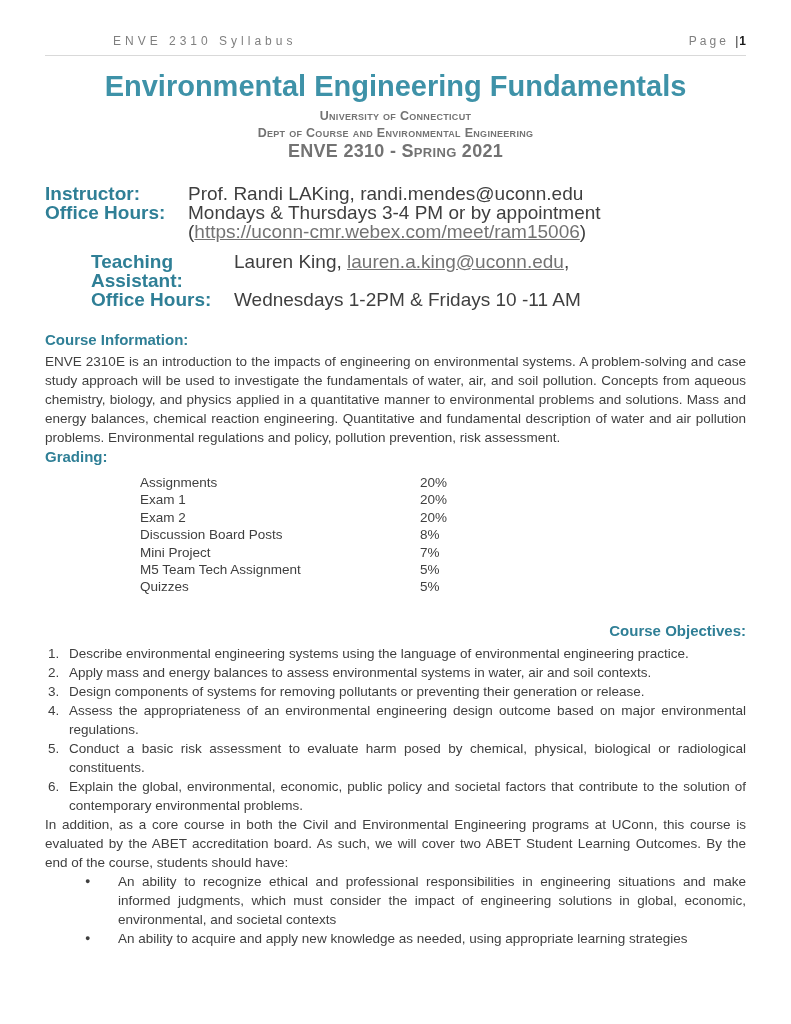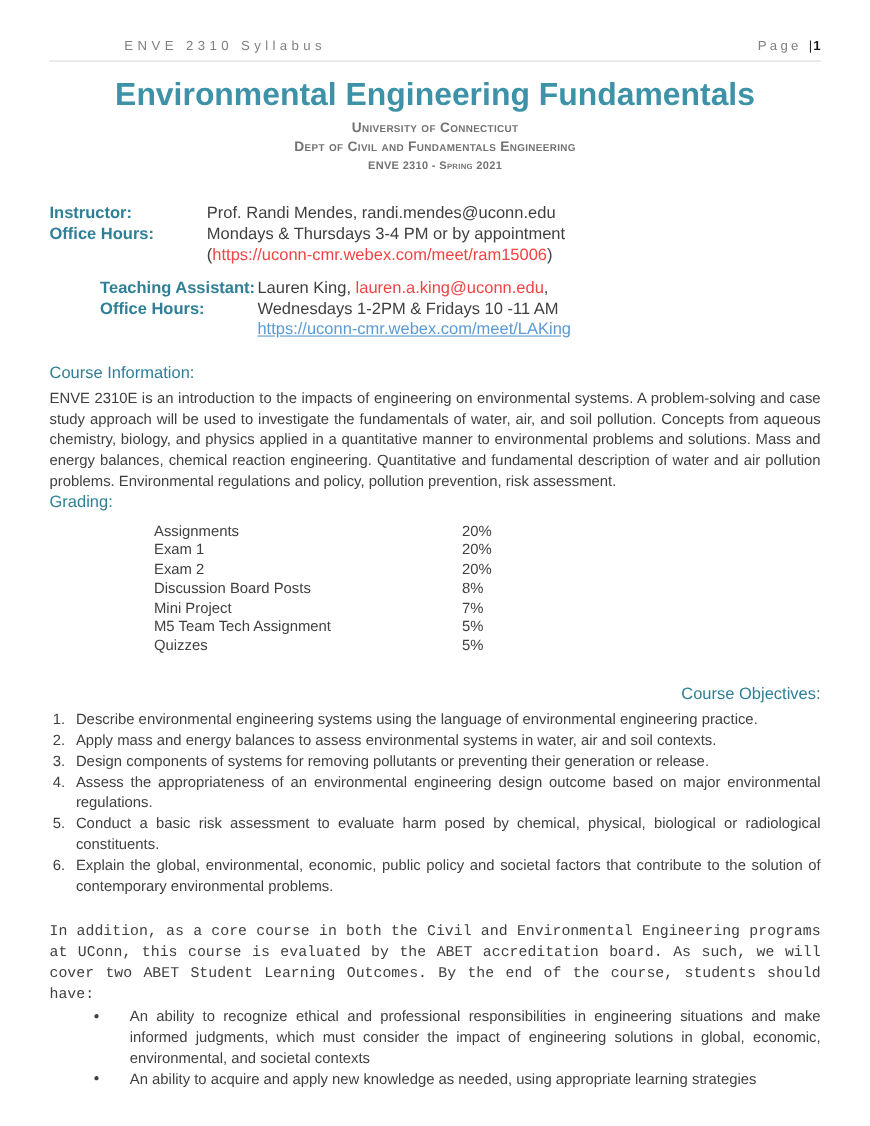--- a/index.html
+++ b/index.html
@@ -27,80 +27,80 @@
   .doc-title {
     text-align: center; color: #3e92a8; font-size: 29px; font-weight: 700;
     margin-top: 13px; line-height: 34px;
   }
   .subtitle {
     text-align: center; font-variant: small-caps; font-weight: bold;
     color: #737373; letter-spacing: 0.3px;
   }
   .subtitle.org  { font-size: 12.5px; margin-top: 5px; line-height: 17px; }
   .subtitle.dept { font-size: 12.5px; line-height: 17px; }
-  .subtitle.term { font-size: 10px; line-height: 19px; }
+  .subtitle.term { font-size: 18px; line-height: 19px; }
 
   
   .contact-block { margin-top: 23px; }
   .contact-block.second { margin-top: 11px; margin-left: 46px; }
-  .contact-row { display: flex; font-size: 15px; line-height: 19px; }
+  .contact-row { display: flex; font-size: 19px; line-height: 19px; }
   .contact-label { width: 143px; color: #2f7f96; font-weight: bold; flex-shrink: 0; }
   .contact-value { flex: 1; }
-  a.link { color: #ef4444; cursor: pointer; }
+  a.link { color: #737373; text-decoration: underline; cursor: pointer; }
   a.link-light { color: #5b9bd5; text-decoration: underline; cursor: pointer; }
   .paren { color: #3f3f3f; }
 
   
   .section-heading {
-    color: #2f7f96; font-weight: normal; font-size: 15px; line-height: 20px;
+    color: #2f7f96; font-weight: bold; font-size: 15px; line-height: 20px;
   }
   .section-heading.info { margin-top: 21px; }
   .body-par {
     font-size: 13.5px; line-height: 19px; text-align: justify; margin-top: 2px;
   }
 
   
   .grading-head { }
   .grade-table { margin-top: 7px; }
   .grade-row { display: flex; font-size: 13.5px; line-height: 17.4px; padding-left: 95px; }
   .grade-item { width: 280px; }
 
   
   .objectives-head { margin-top: 25px; text-align: right; }
   .obj-list { margin-top: 3px; }
   .obj-item { display: flex; font-size: 13.5px; line-height: 19px; }
   .obj-num { width: 24px; padding-left: 3px; flex-shrink: 0; }
   .obj-text { flex: 1; text-align: justify; }
 
   
-  .abet-par { margin-top: 23px; font-family: Liberation Mono, monospace; }
+  .abet-par { margin-top: 0; }
   .bullet-row { display: flex; font-size: 13.5px; line-height: 19px; padding-left: 40px; }
   .bullet-glyph { width: 33px; flex-shrink: 0; font-size: 9px; line-height: 19px; color: #3f3f3f; }
   .bullet-text { flex: 1; text-align: justify; }
 </style>
 </head>
 <body>
 
 <div class="page">
 
   <div class="header-row">
     <span class="header-left">ENVE 2310 Syllabus</span>
     <span class="header-right"><span>Page </span><span class="page-sep">|</span><span class="page-num">1</span></span>
   </div>
   <div class="header-rule"></div>
 
   <div class="doc-title">Environmental Engineering Fundamentals</div>
   <div class="subtitle org">University of Connecticut</div>
-  <div class="subtitle dept">Dept of Civil and Fundamentals Engineering</div>
+  <div class="subtitle dept">Dept of Course and Environmental Engineering</div>
   <div class="subtitle term">ENVE 2310 - Spring 2021</div>
 
   <div class="contact-block">
     <div class="contact-row">
       <span class="contact-label">Instructor:</span>
-      <span class="contact-value">Prof. Randi Mendes, randi.mendes@uconn.edu</span>
+      <span class="contact-value">Prof. Randi LAKing, randi.mendes@uconn.edu</span>
     </div>
     <div class="contact-row">
       <span class="contact-label">Office Hours:</span>
       <span class="contact-value">Mondays &amp; Thursdays 3-4 PM or by appointment</span>
     </div>
     <div class="contact-row">
       <span class="contact-label"></span>
       <span class="contact-value"><span class="paren">(</span><a class="link">https://uconn-cmr.webex.com/meet/ram15006</a><span class="paren">)</span></span>
     </div>
   </div>
@@ -109,21 +109,20 @@
     <div class="contact-row">
       <span class="contact-label">Teaching Assistant:</span>
       <span class="contact-value"><span>Lauren King, </span><a class="link">lauren.a.king@uconn.edu</a><span>,</span></span>
     </div>
     <div class="contact-row">
       <span class="contact-label">Office Hours:</span>
       <span class="contact-value">Wednesdays 1-2PM &amp; Fridays 10 -11 AM</span>
     </div>
     <div class="contact-row">
       <span class="contact-label"></span>
-      <span class="contact-value"><a class="link-light">https://uconn-cmr.webex.com/meet/LAKing</a></span>
     </div>
   </div>
 
   <div class="section-heading info">Course Information:</div>
   <div class="body-par">ENVE 2310E is an introduction to the impacts of engineering on environmental systems.  A problem-solving and case study approach will be used to investigate the fundamentals of water, air, and soil pollution.  Concepts from aqueous chemistry, biology, and physics applied in a quantitative manner to environmental problems and solutions. Mass and energy balances, chemical reaction engineering. Quantitative and fundamental description of water and air pollution problems. Environmental regulations and policy, pollution prevention, risk assessment.</div>
 
   <div class="section-heading grading-head">Grading:</div>
   <div class="grade-table">
     <div class="grade-row">
       <span class="grade-item">Assignments</span>

